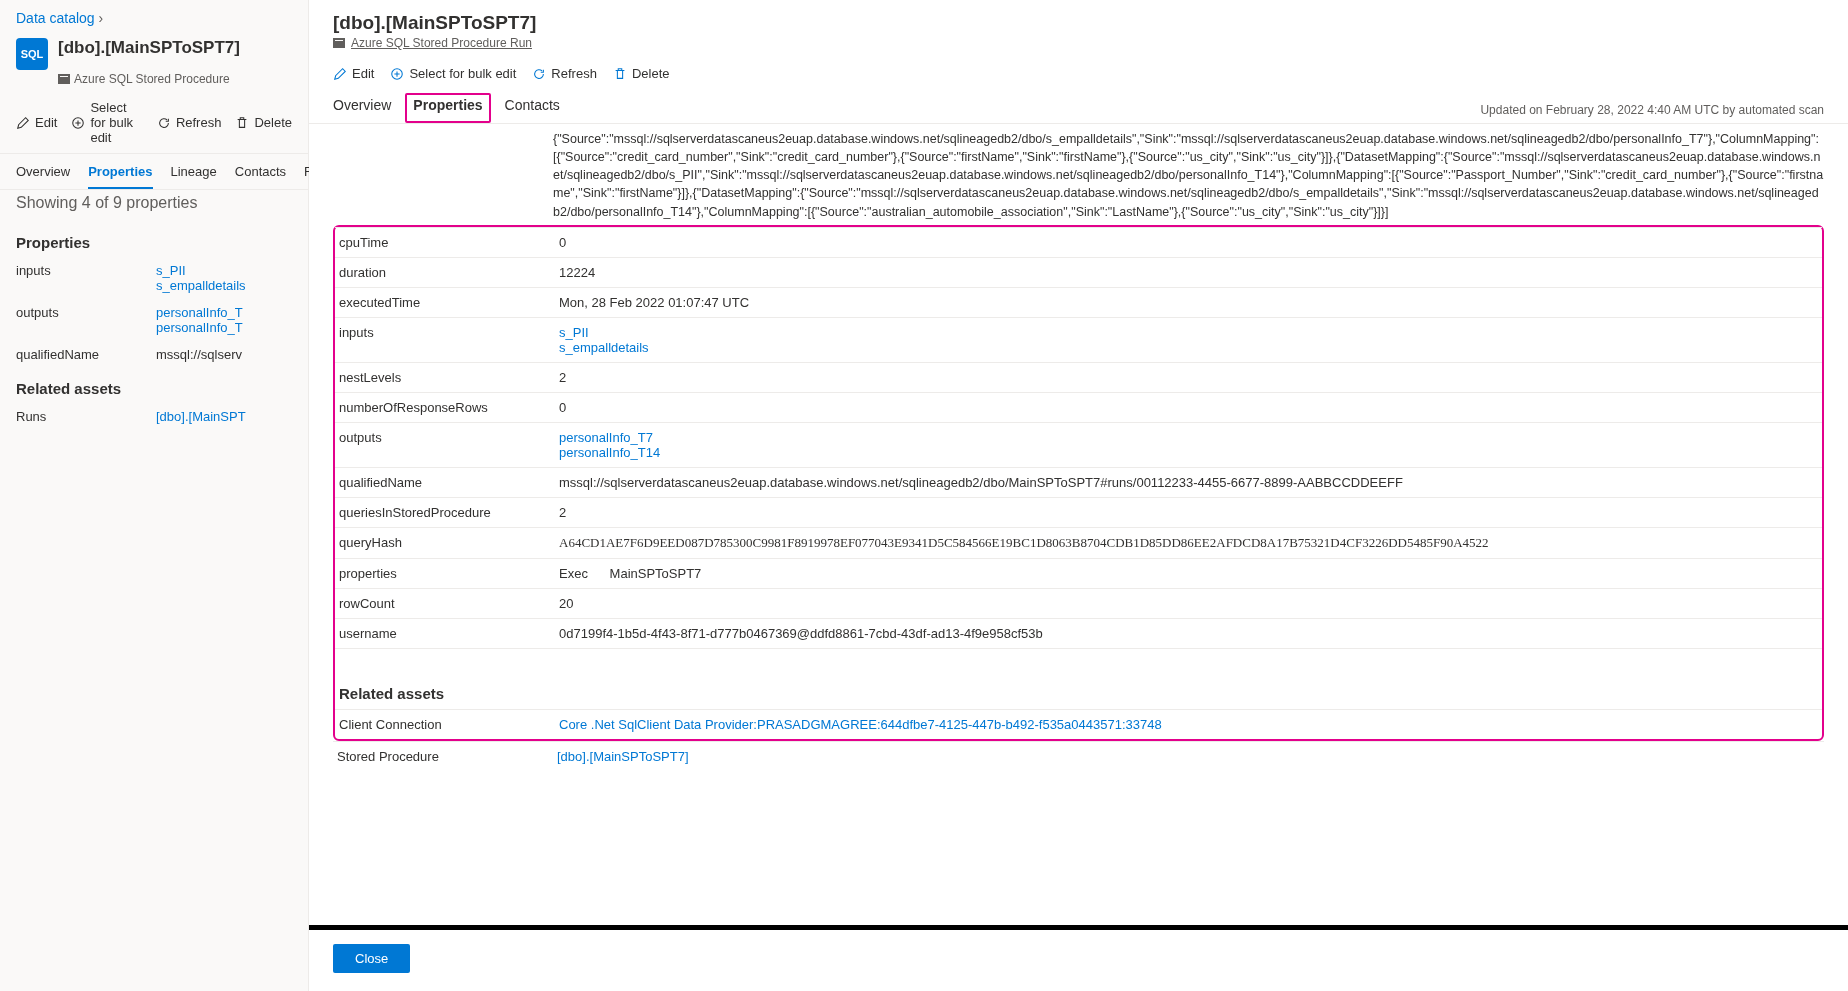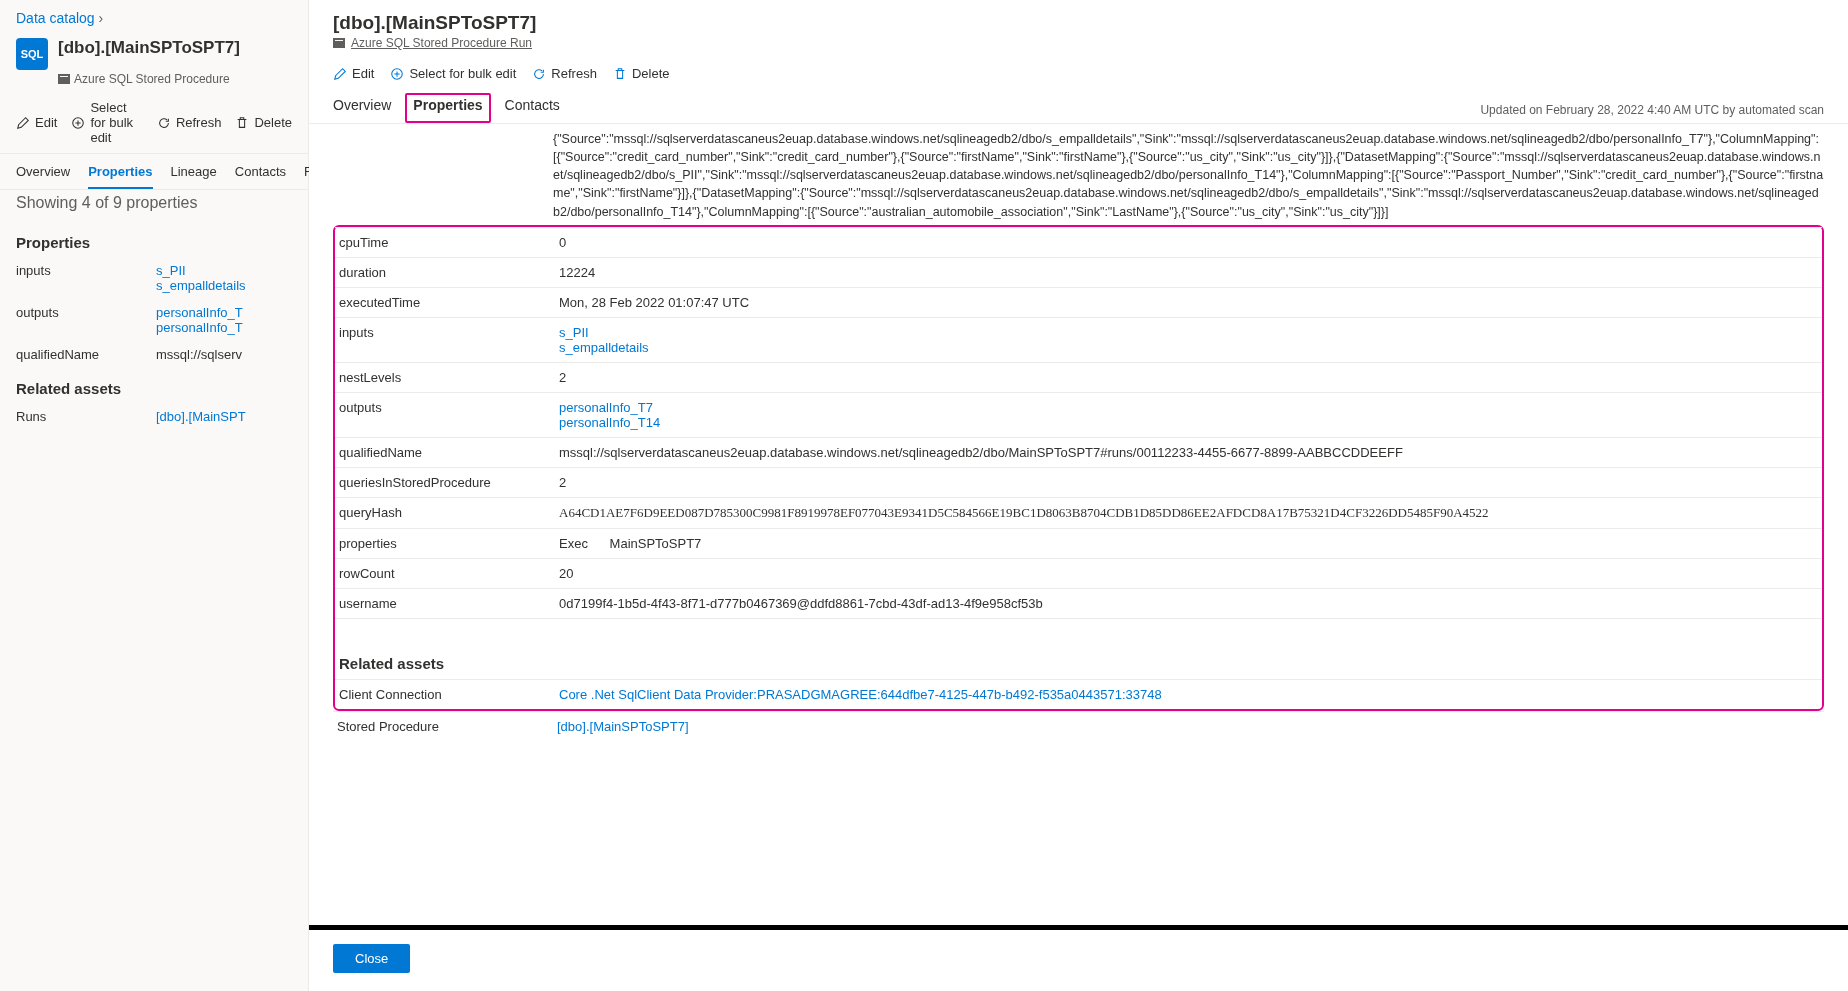--- a/index.html
+++ b/index.html
@@ -242,20 +242,24 @@
               </tr>
           <tr>
                 <td class="key">inputs</td>
                 <td><a>s_PII</a><br><a>s_empalldetails</a></td>
               </tr>
           <tr>
                 <td class="key">nestLevels</td>
                 <td>2</td>
               </tr>
           <tr>
+                <td class="key">numberOfResponseRows</td>
+                <td>0</td>
+              </tr>
+          <tr>
                 <td class="key">outputs</td>
                 <td><a>personalInfo_T7</a><br><a>personalInfo_T14</a></td>
               </tr>
           <tr>
                 <td class="key">qualifiedName</td>
                 <td>mssql://sqlserverdatascaneus2euap.database.windows.net/sqlineagedb2/dbo/MainSPToSPT7#runs/00112233-4455-6677-8899-AABBCCDDEEFF</td>
               </tr>
           <tr>
                 <td class="key">queriesInStoredProcedure</td>
                 <td>2</td>

